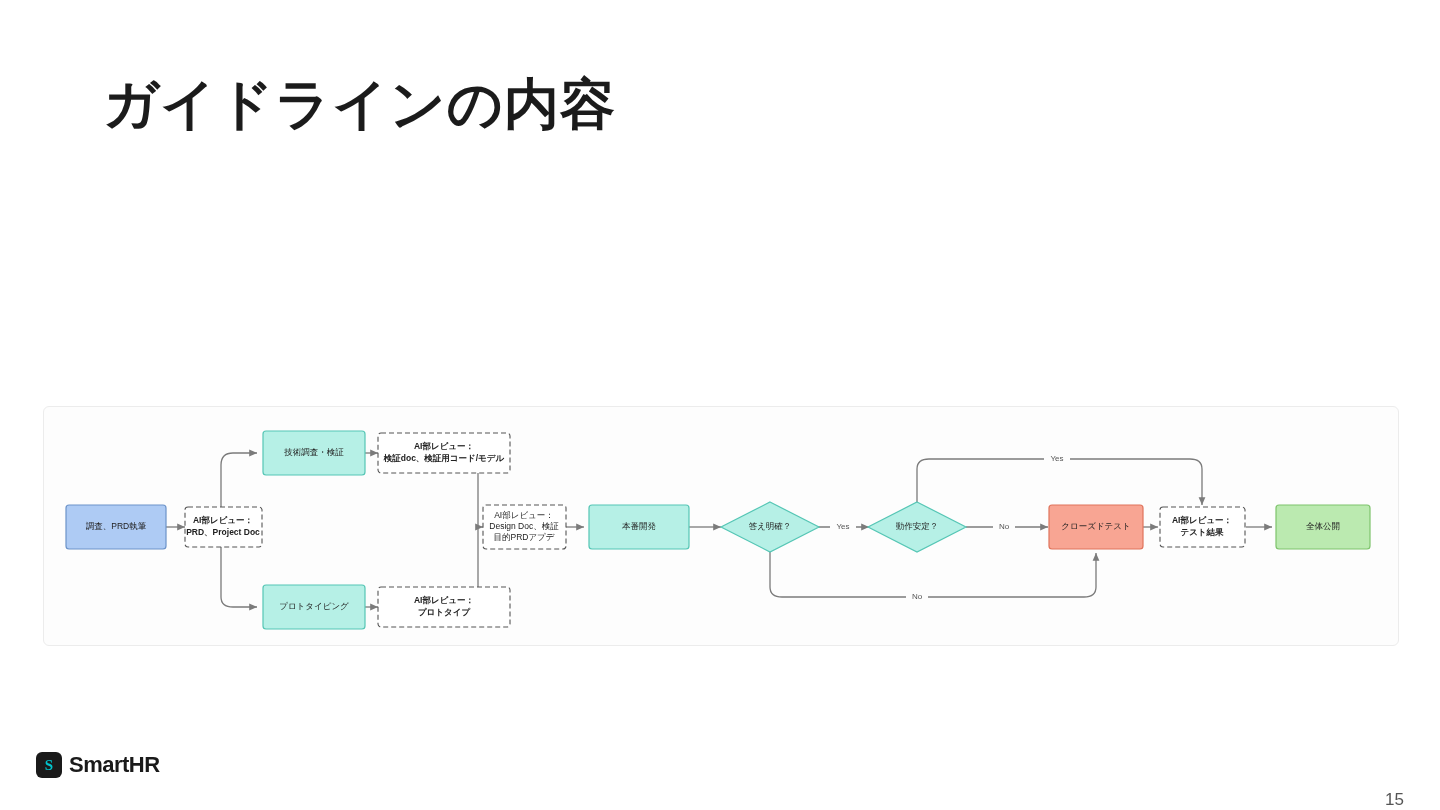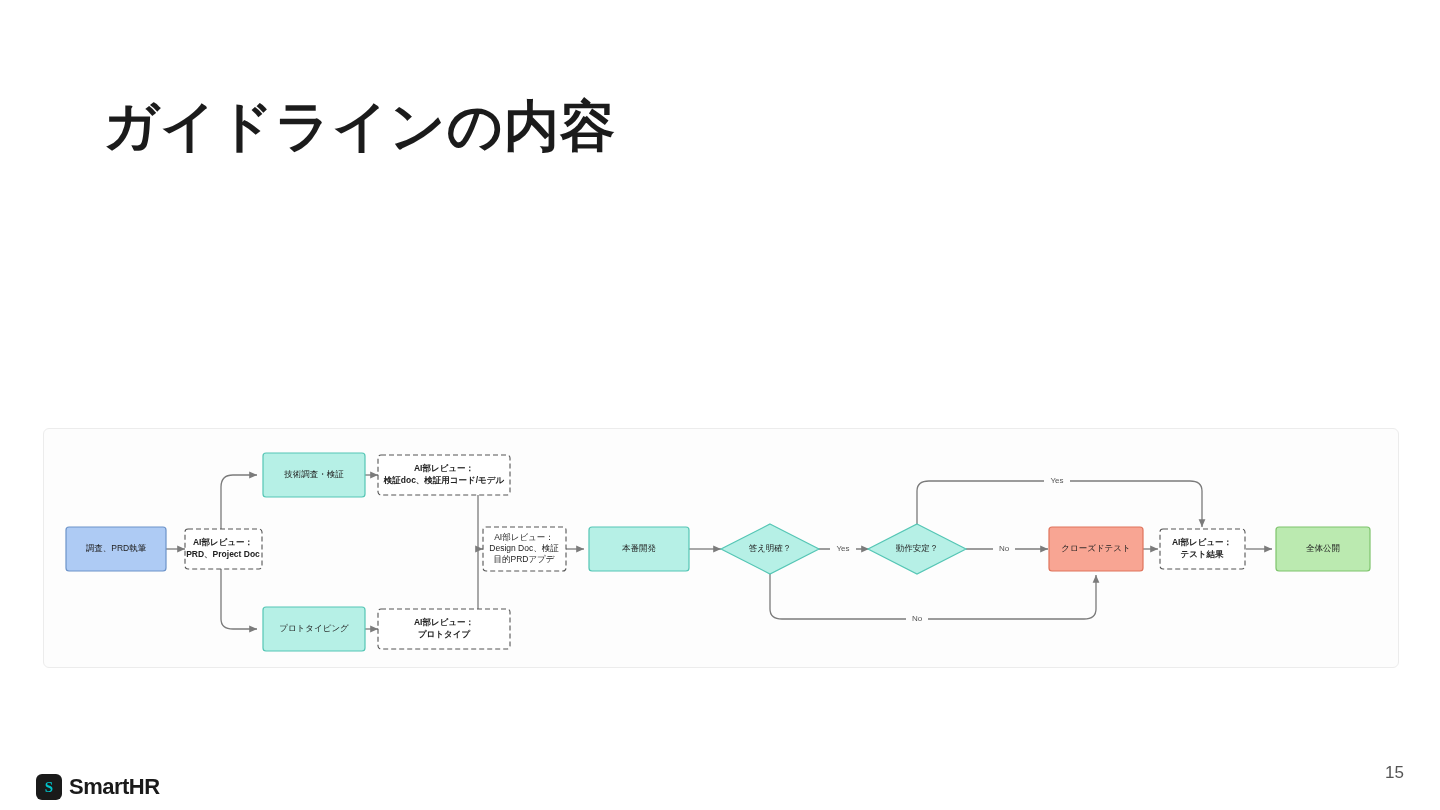--- a/index.html
+++ b/index.html
@@ -11,21 +11,20 @@
     height: 810px;
     background: #ffffff;
     font-family: "Liberation Sans", sans-serif;
     color: #1a1a1a;
     overflow: hidden;
     position: relative;
   }
   .slide {
     position: absolute;
     inset: 0;
-    margin-top: 22px;
   }
   .page-title {
     position: absolute;
     left: 103px;
     top: 68px;
     font-size: 55px;
     font-weight: bold;
     letter-spacing: 1px;
     color: #1b1b1b;
     white-space: nowrap;
@@ -96,21 +95,21 @@
   .logo-text {
     font-size: 22px;
     font-weight: bold;
     color: #1a1a1a;
     letter-spacing: -0.5px;
     text-align: right;
   }
   .page-number {
     position: absolute;
     right: 36px;
-    top: 741px;
+    top: 790px;
     font-size: 17px;
     color: #555555;
   }
 </style>
 </head>
 <body>
 
 <div class="slide">
 
   <div class="page-title">ガイドラインの内容</div>

